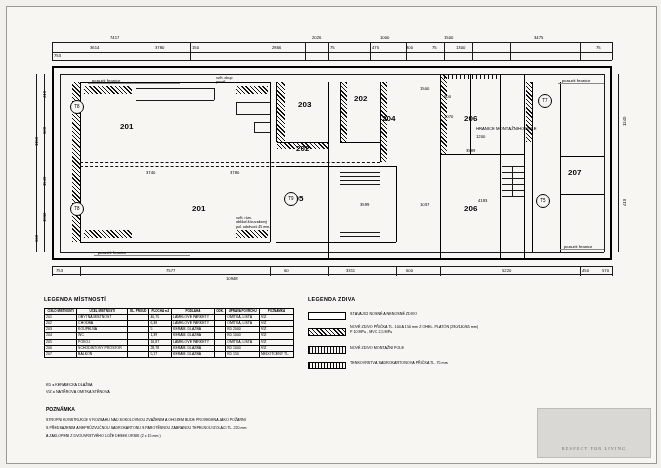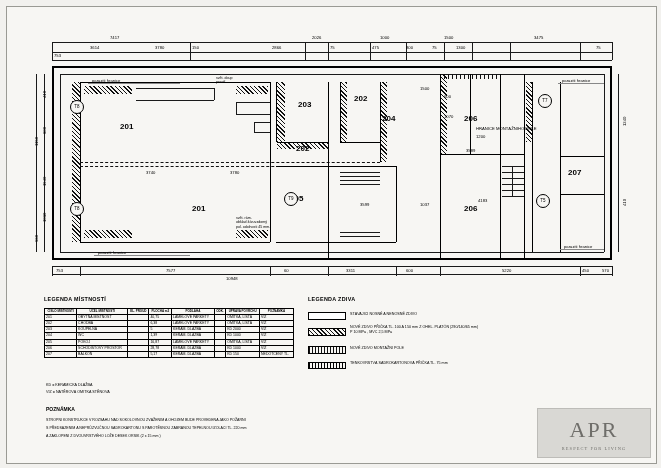--- a/index.html
+++ b/index.html
@@ -361,16 +361,15 @@
 
   <div class="sw dot" style="left:308px;top:362px;width:36px;height:5px;"></div>
   <div class="lz" style="left:350px;top:361px;">TENKOVRSTVÁ SÁDROKARTONOVÁ PŘÍČKA TL. 75 mm</div>
 
   <div class="pozn-title" style="left:46px;top:406px;">POZNÁMKA</div>
   <div class="pozn" style="left:46px;top:418px;">STROPNÍ KONSTRUKCE V ROZSAHU NAD SOKOLOVNOU ZVÁŽENÍM A OHOZEM BUDE PROVEDENA JAKO POŽÁRNÍ</div>
   <div class="pozn" style="left:46px;top:426px;">S PŘEDSAZENÍM A NEPRŮZVUČNOU SÁDROKARTONU S PAROTĚSNOU ZÁBRANOU TEPELNOU IZOLACÍ TL. 220 mm</div>
   <div class="pozn" style="left:46px;top:434px;">A ZAKLOPENÍ Z DVOUVRSTVÉHO LOŽE DESEK ORSIK (2 x 15 mm )</div>
 
   <div class="logo">
-    <div class="logo-txt">APR</div>
     <div class="logo-sub">RESPECT FOR LIVING</div>
   </div>
 </div>
 
 </body></html>

